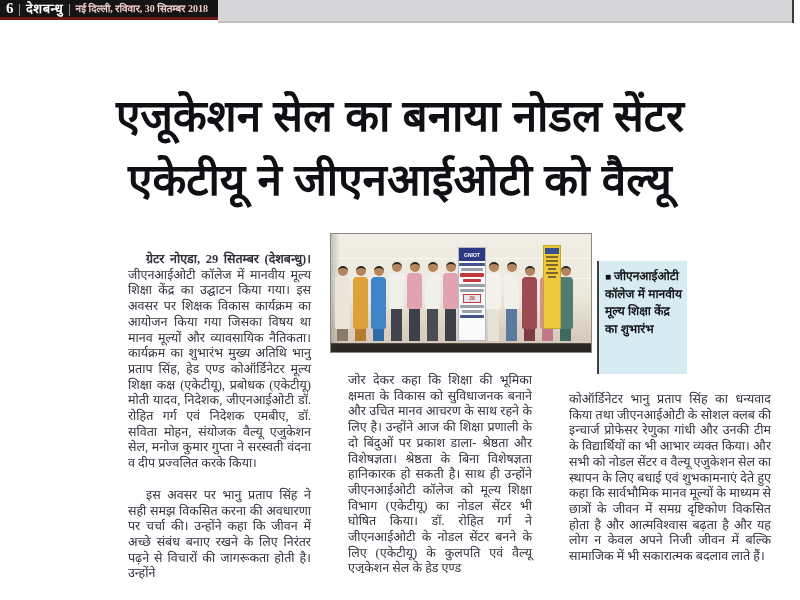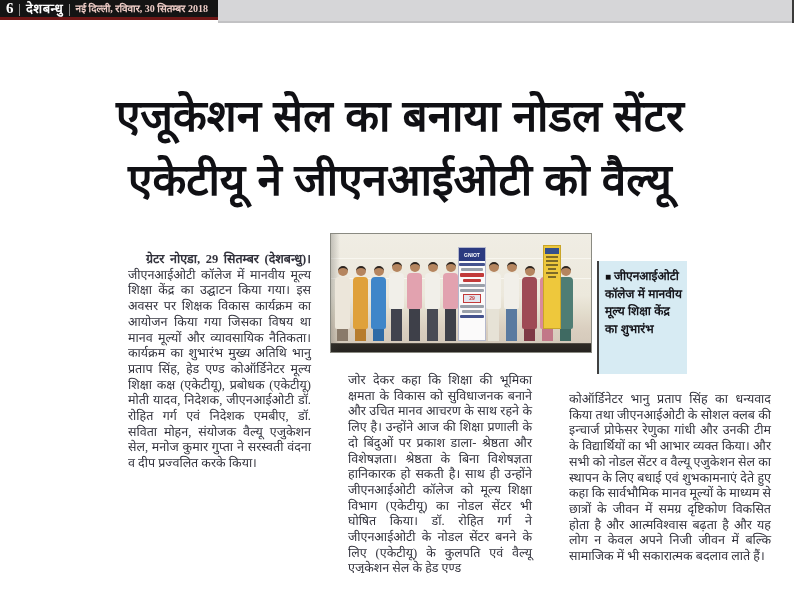--- a/index.html
+++ b/index.html
@@ -89,20 +89,21 @@
   <div class="masthead-gray"></div>
   <div class="scan-edge"></div>
 
   <div class="headline">
     <div>एजूकेशन सेल का बनाया नोडल सेंटर</div>
     <div>एकेटीयू ने जीएनआईओटी को वैल्यू</div>
   </div>
 
   <div class="col col1">
     <p class="indent"><span class="dateline">ग्रेटर नोएडा, 29 सितम्बर (देशबन्धु)।</span><span> जीएनआईओटी कॉलेज में मानवीय मूल्य शिक्षा केंद्र का उद्घाटन किया गया। इस अवसर पर शिक्षक विकास कार्यक्रम का आयोजन किया गया जिसका विषय था मानव मूल्यों और व्यावसायिक नैतिकता। कार्यक्रम का शुभारंभ मुख्य अतिथि भानु प्रताप सिंह, हेड एण्ड कोऑर्डिनेटर मूल्य शिक्षा कक्ष (एकेटीयू), प्रबोधक (एकेटीयू) मोती यादव, निदेशक, जीएनआईओटी डॉ. रोहित गर्ग एवं निदेशक एमबीए, डॉ. सविता मोहन, संयोजक वैल्यू एजुकेशन सेल, मनोज कुमार गुप्ता ने सरस्वती वंदना व दीप प्रज्वलित करके किया।</span></p>
+    <p class="indent">इस अवसर पर भानु प्रताप सिंह ने सही समझ विकसित करना की अवधारणा पर चर्चा की। उन्होंने कहा कि जीवन में अच्छे संबंध बनाए रखने के लिए निरंतर पढ़ने से विचारों की जागरूकता होती है। उन्होंने</p>
   </div>
 
   <div class="photo">
     <div class="wall-seam" style="top:24px"></div>
     <div class="wall-seam" style="top:44px"></div>
     <div class="pillar-shade"></div>
 
     <div class="photo-people">
       <div class="pgroup">
           <div class="person">

